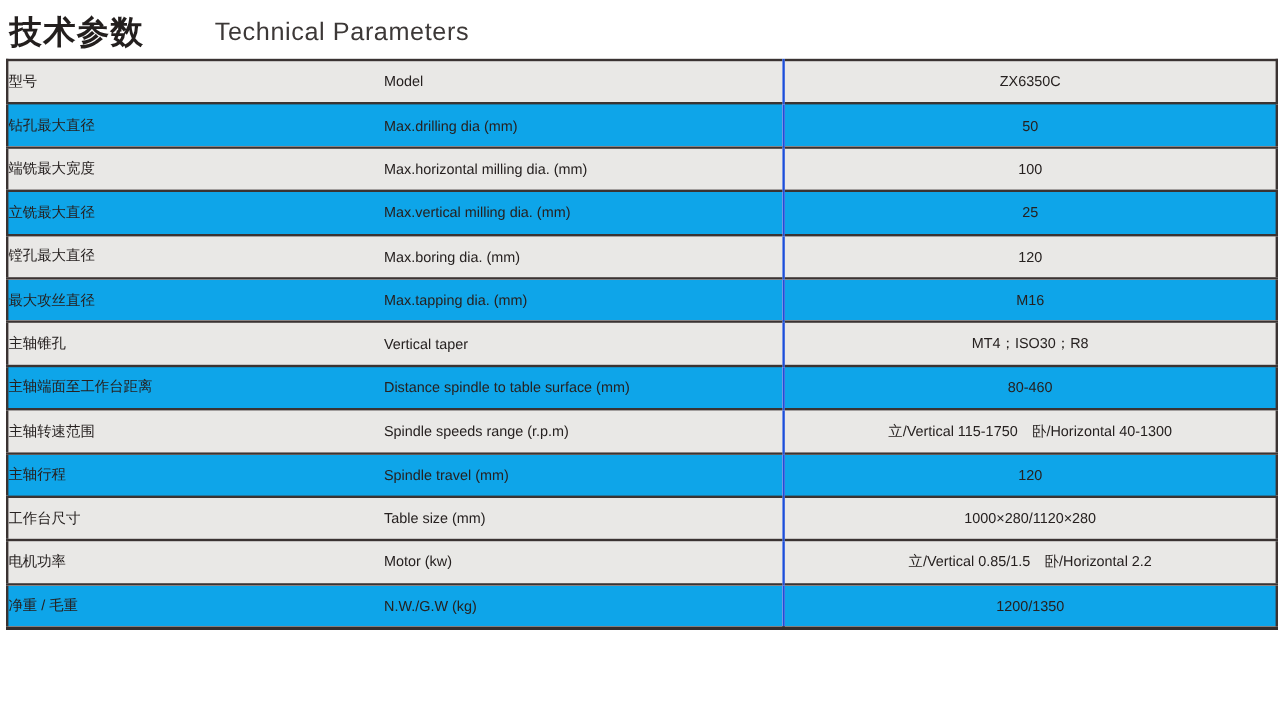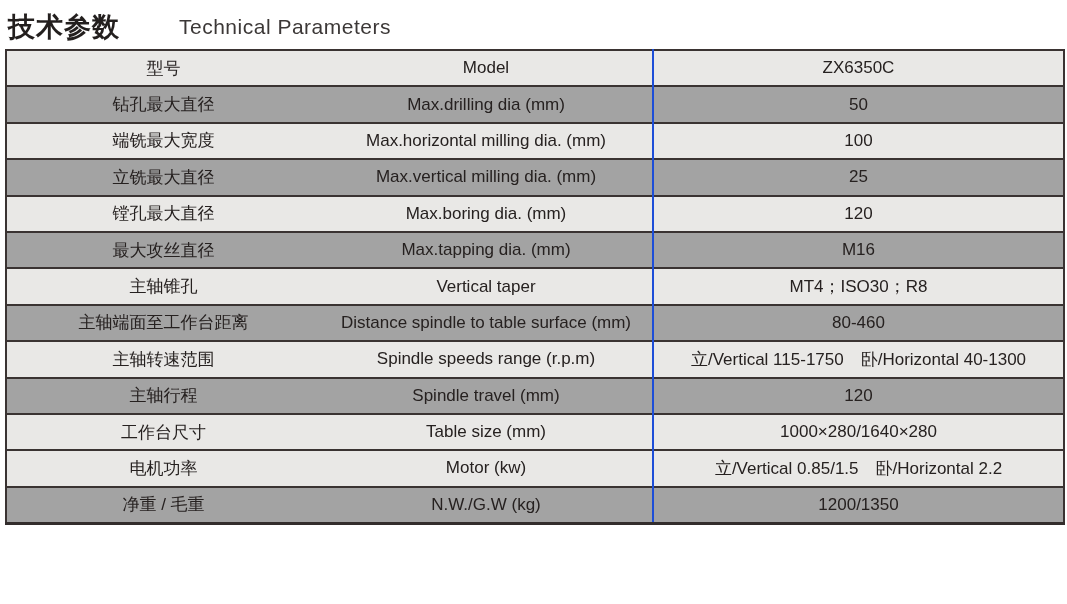--- a/index.html
+++ b/index.html
@@ -43,32 +43,31 @@
     table-layout: fixed;
     margin-left: 5px;
     width: 1058px;
     border: 2px solid #3a3332;
     border-bottom: 3px solid #332d2c;
   }
   table.spec-table td {
     height: 34.4px;
     padding: 0;
     border-top: 2px solid #3a3332;
-    font-size: 17px;
+    font-size: 12px;
     color: #262120;
     vertical-align: middle;
     overflow: hidden;
     white-space: nowrap;
-    text-align: center;
   }
   table.spec-table tr:first-child td {
     border-top: none;
   }
   tr.row-alt td { background: #e9e8e6; }
-  tr.row-plain td { background: #a3a3a3; }
+  tr.row-plain td { background: #0ea5e9; }
   td.cell-cn {
     width: 313px;
     padding-left: 11px;
     text-align: left;
   }
   td.cell-en {
     width: 332px;
     text-align: left;
   }
   td.cell-value {
@@ -134,21 +133,21 @@
           <td class="cell-value">立/Vertical 115-1750　卧/Horizontal 40-1300</td>
         </tr>
         <tr class="row-plain">
           <td class="cell-cn">主轴行程</td>
           <td class="cell-en">Spindle travel (mm)</td>
           <td class="cell-value">120</td>
         </tr>
         <tr class="row-alt">
           <td class="cell-cn">工作台尺寸</td>
           <td class="cell-en">Table size (mm)</td>
-          <td class="cell-value">1000×280/1640×280</td>
+          <td class="cell-value">1000×280/1120×280</td>
         </tr>
         <tr class="row-alt">
           <td class="cell-cn">电机功率</td>
           <td class="cell-en">Motor (kw)</td>
           <td class="cell-value">立/Vertical 0.85/1.5　卧/Horizontal 2.2</td>
         </tr>
         <tr class="row-plain">
           <td class="cell-cn">净重 / 毛重</td>
           <td class="cell-en">N.W./G.W (kg)</td>
           <td class="cell-value">1200/1350</td>

